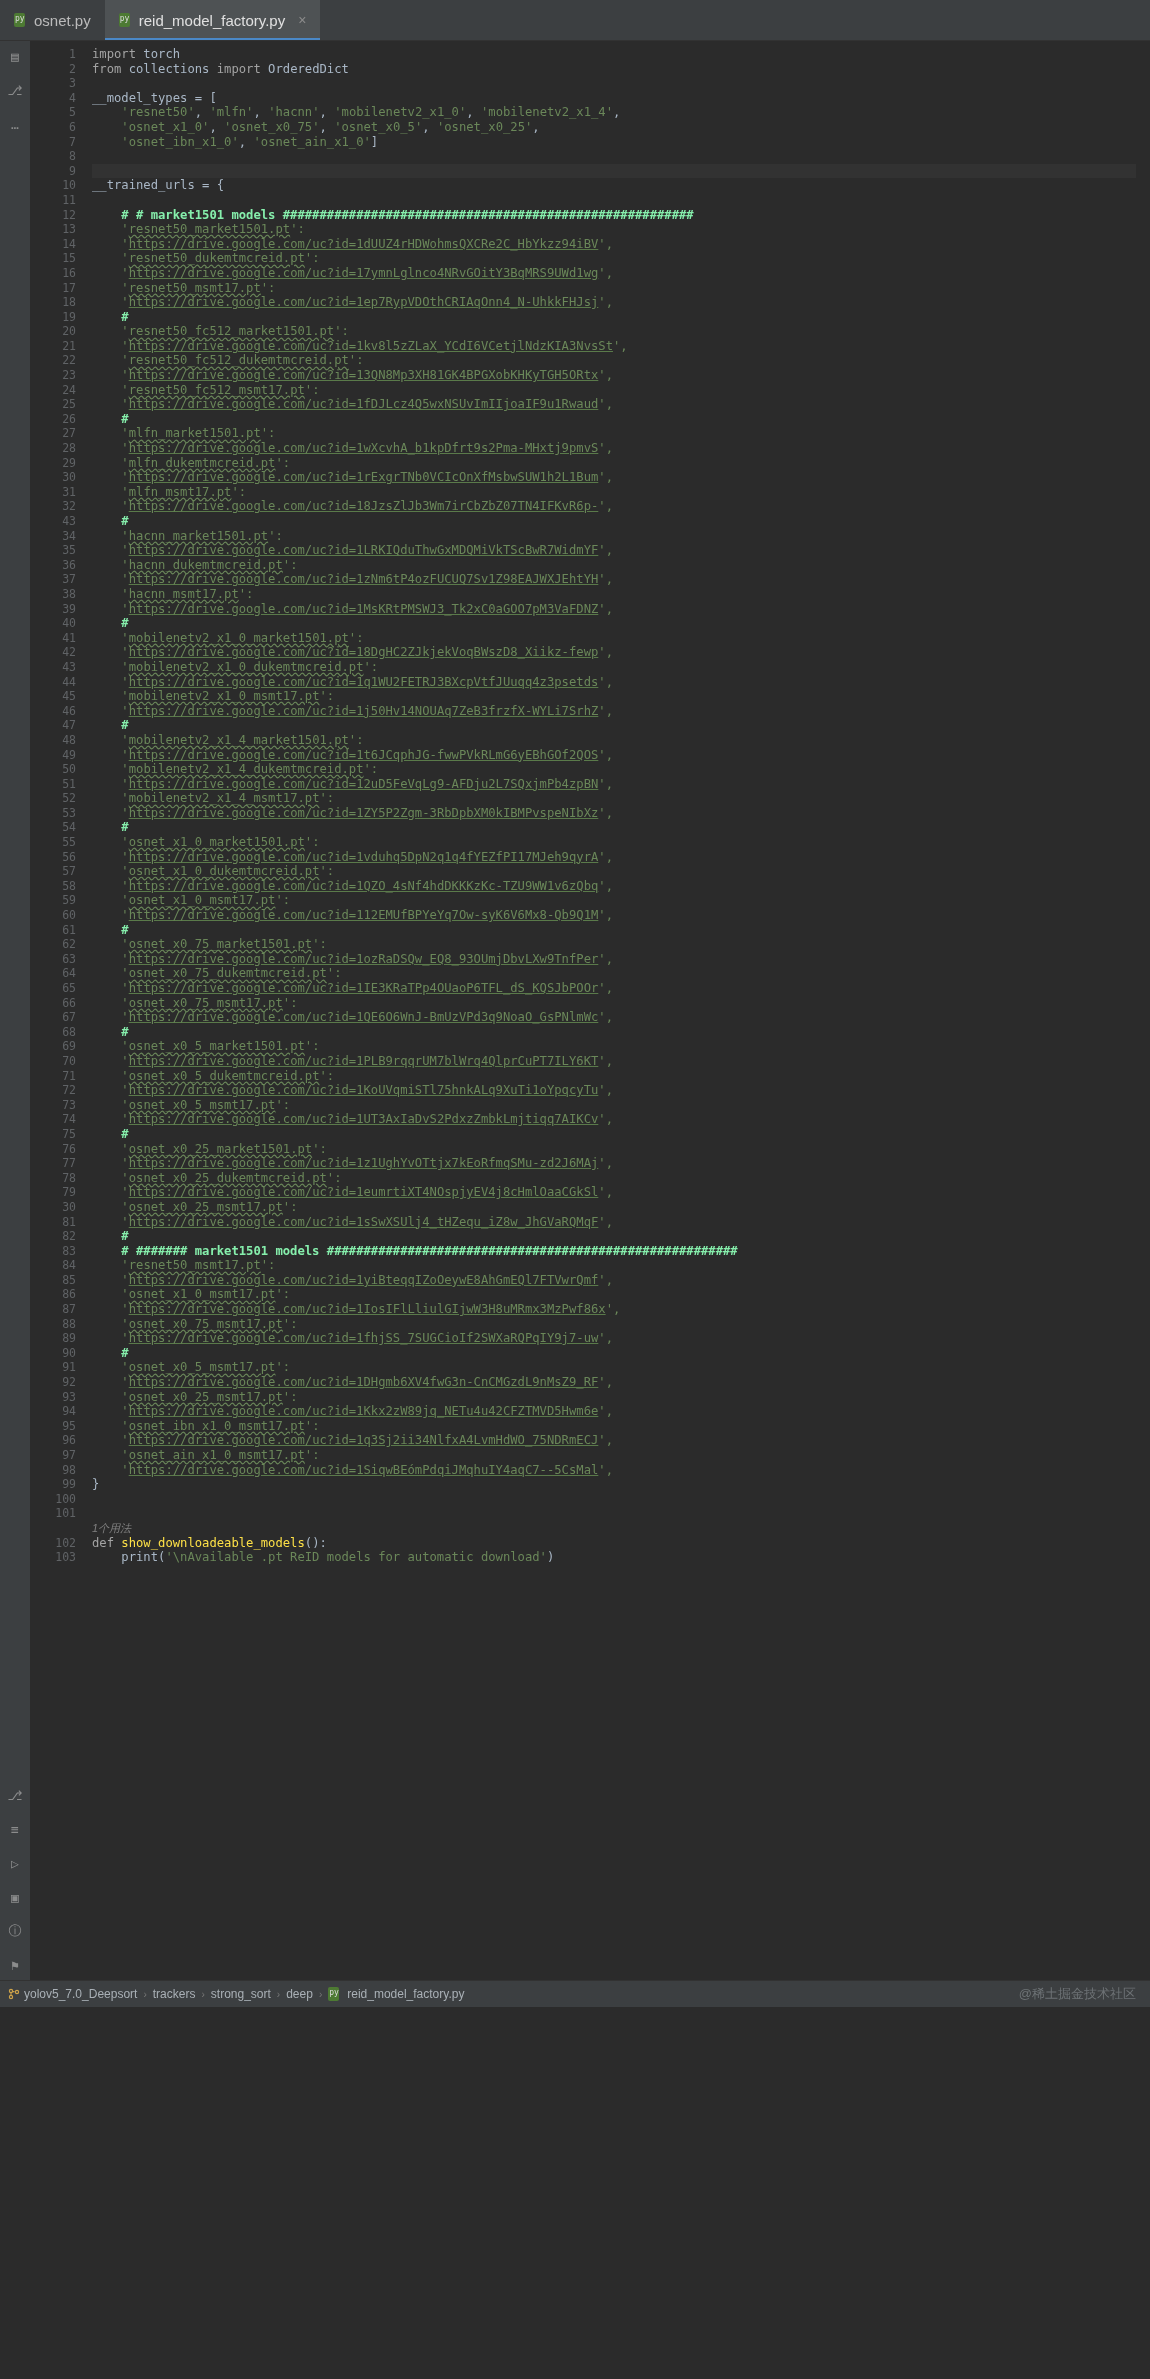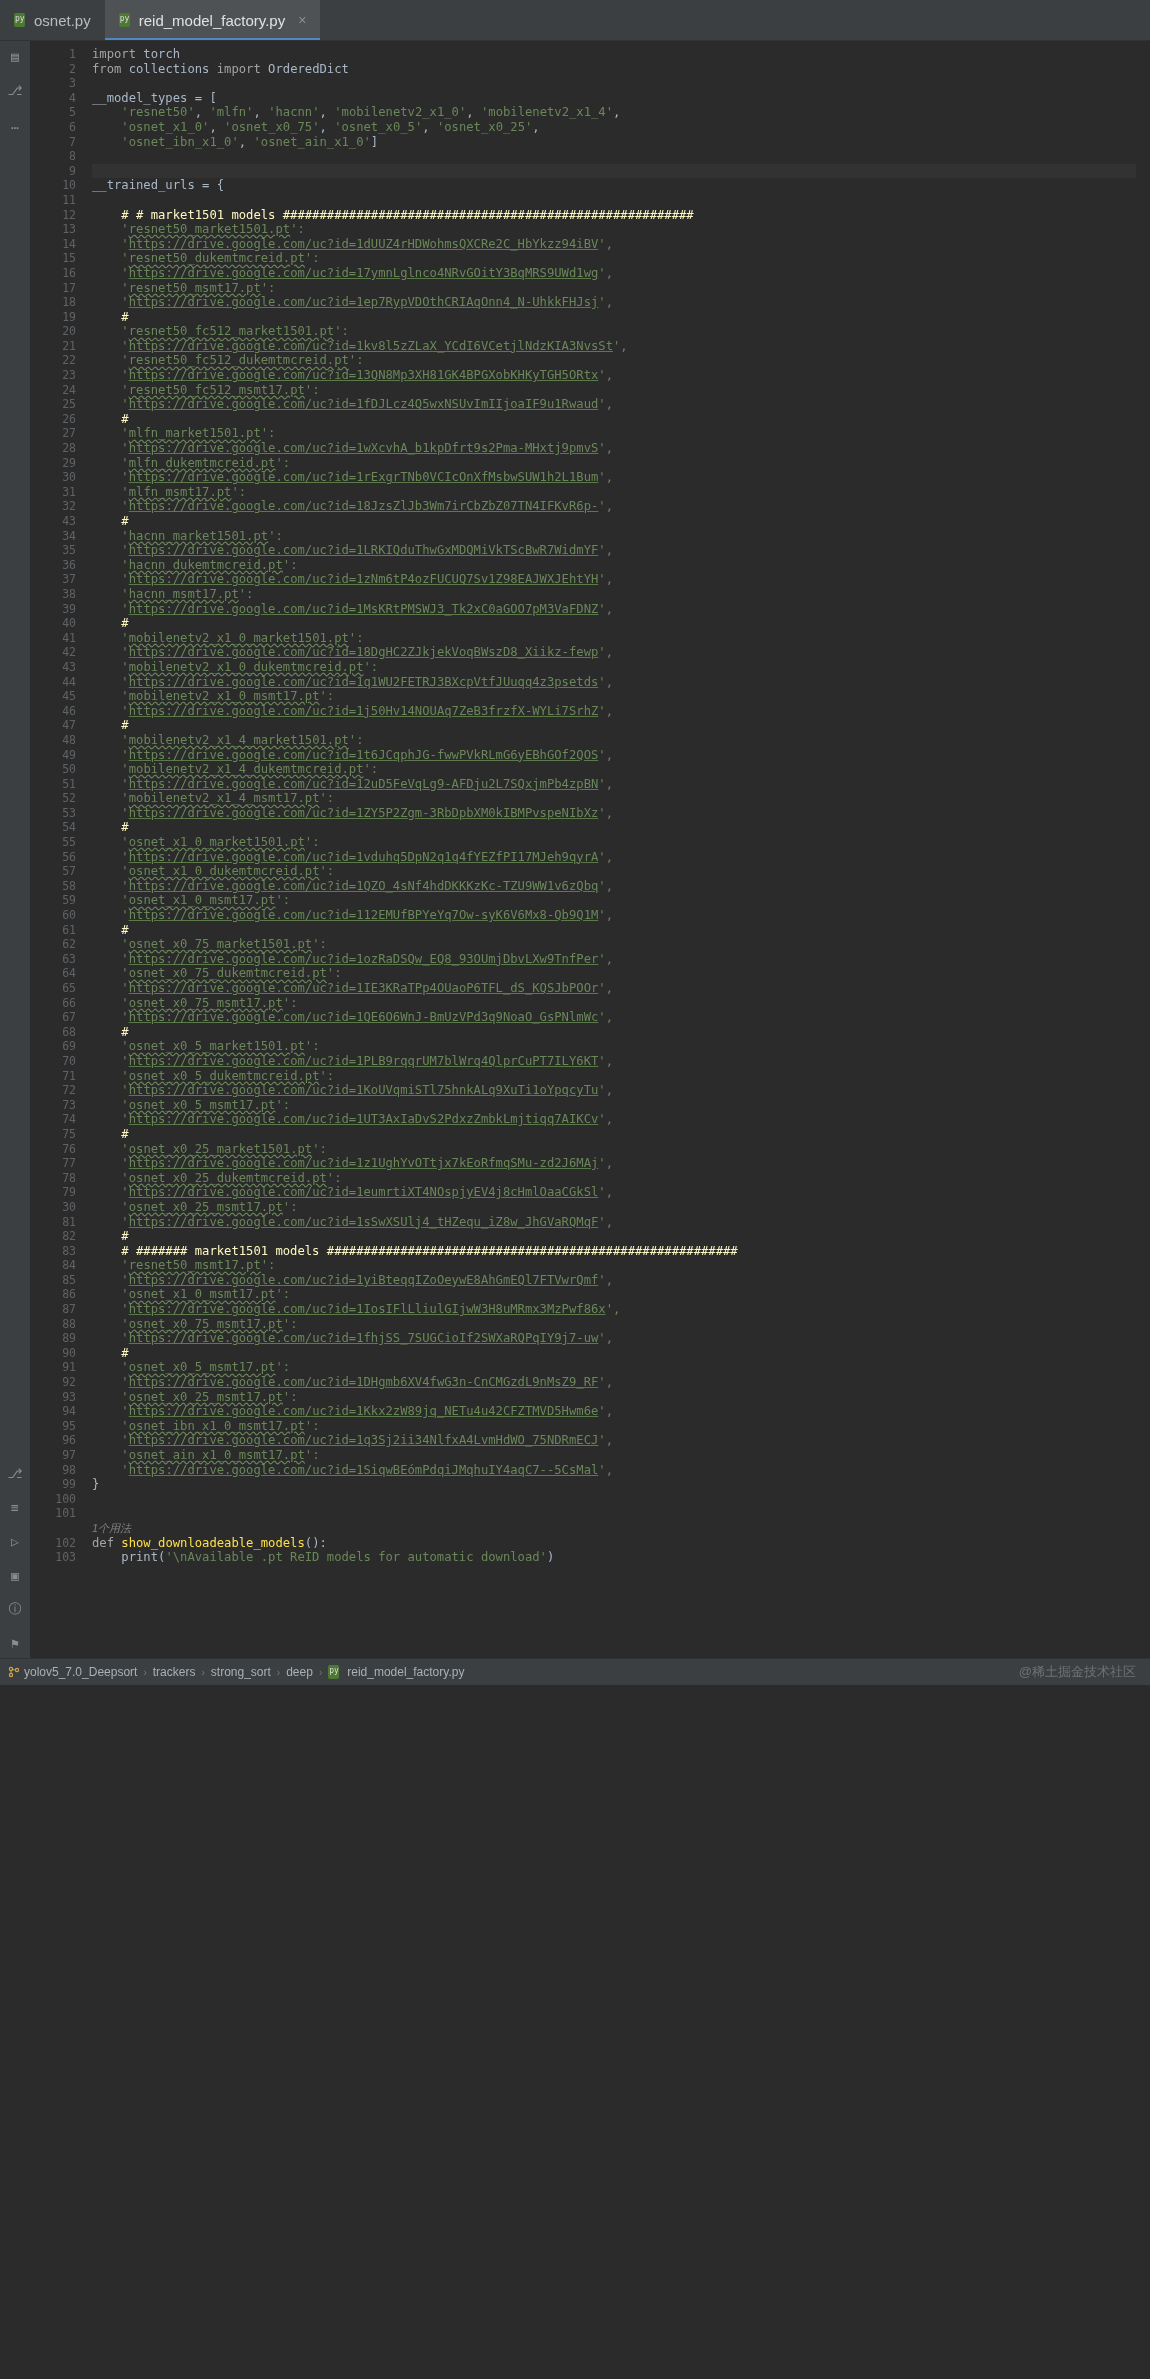--- a/index.html
+++ b/index.html
@@ -1,17 +1,17 @@
 <!DOCTYPE html>
 <html><head>
 <meta charset="utf-8">
 <style>
   html,body{margin:0;padding:0;background:#2b2b2b;}
   body{width:1150px;height:2379px;overflow:hidden;font-family:"DejaVu Sans Mono",monospace;}
-  .app{width:1150px;height:1685px;display:flex;flex-direction:column;background:#2b2b2b;color:#a9b7c6;}
+  .app{width:1150px;height:2007px;display:flex;flex-direction:column;background:#2b2b2b;color:#a9b7c6;}
 
   
   .tabbar{height:40px;background:#3c3f41;display:flex;align-items:stretch;border-bottom:1px solid #323232;}
   .tab{display:flex;align-items:center;gap:7px;padding:0 14px;font-family:"Liberation Sans",sans-serif;font-size:15px;color:#bbbbbb;position:relative;}
   .tab.active{background:#4e5254;color:#e0e0e0;}
   .tab.active:after{content:"";position:absolute;left:0;right:0;bottom:0;height:2px;background:#4a88c7;}
   .tabicon{width:13px;height:15px;display:inline-block;position:relative;}
   .tabicon:before{content:"";position:absolute;left:0;top:0;width:11px;height:14px;background:#4d7a33;border-radius:2px;}
   .tabicon:after{content:"py";position:absolute;left:1px;top:1px;font-size:8px;color:#dcdcdc;font-family:"DejaVu Sans Mono",monospace;}
   .tabclose{font-size:14px;color:#8c8c8c;margin-left:6px;}
@@ -24,21 +24,21 @@
 
   
   .editor{flex:1;display:flex;background:#2b2b2b;position:relative;min-width:0;overflow:hidden;}
   .gutter{width:46px;text-align:right;padding:6px 8px 0 0;color:#606366;font-size:11.5px;line-height:14.6px;user-select:none;background:#2b2b2b;}
   .code{flex:1;padding:6px 0 0 8px;font-size:12.2px;line-height:14.6px;white-space:pre;overflow:hidden;}
   .rightbar{width:14px;background:#2b2b2b;}
 
   
   .kw{color:#a3a3a3;}
   .str{color:#6a8759;}
-  .cm{color:#fef9c3;}
+  .cm{color:#86efac;font-weight:bold;}
   .fn{color:#fde047;}
   .link{color:#6a8759;text-decoration:underline;text-decoration-color:#5a7a4a;}
   .sq{color:#6a8759;text-decoration:underline;text-decoration-style:wavy;text-decoration-color:#6a8759;}
   .hint{color:#808080;font-style:italic;font-size:11px;font-family:"Liberation Sans",sans-serif;}
   .curline{background:#323232;display:block;}
 
   
   .statusbar{height:26px;background:#3c3f41;display:flex;align-items:center;font-family:"Liberation Sans",sans-serif;font-size:12px;color:#a9b0b6;padding:0 8px;gap:6px;border-top:1px solid #323232;}
   .crumb{display:flex;align-items:center;gap:6px;}
   .crumb .sep{color:#777;font-size:10px;}

